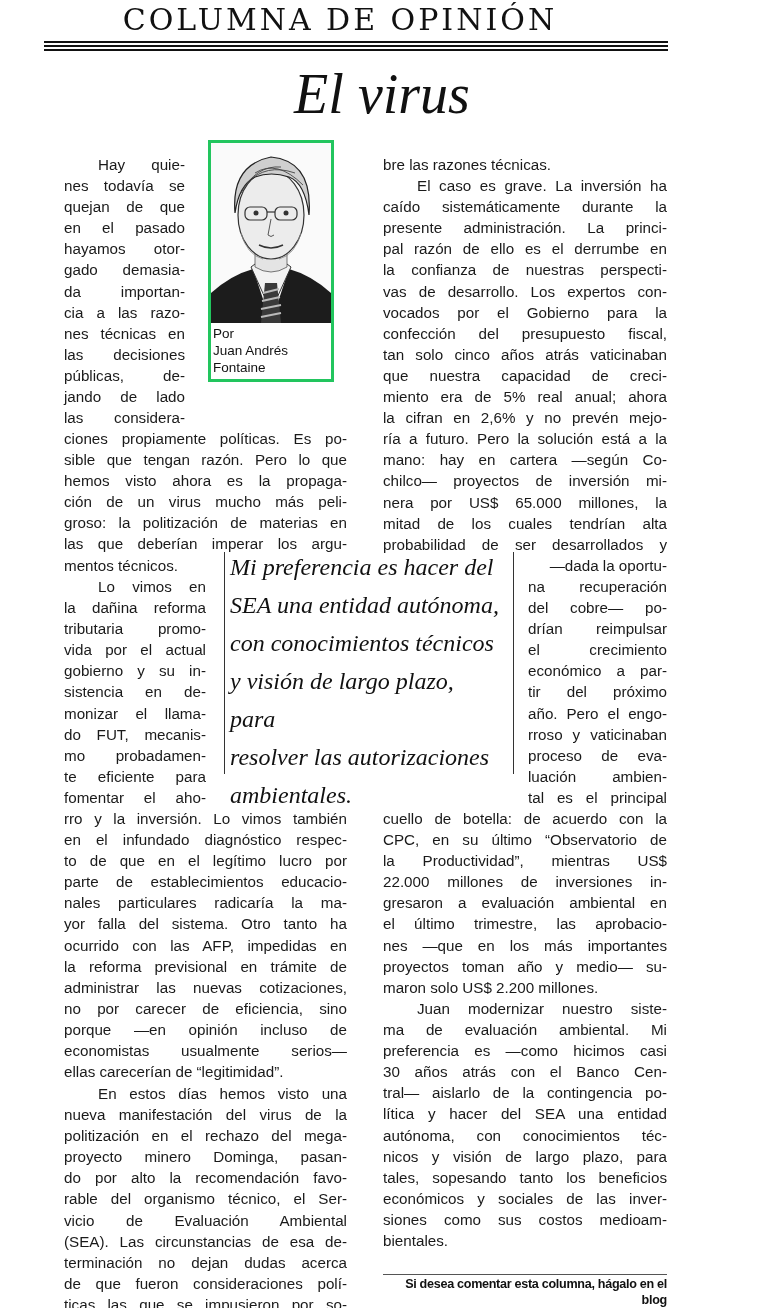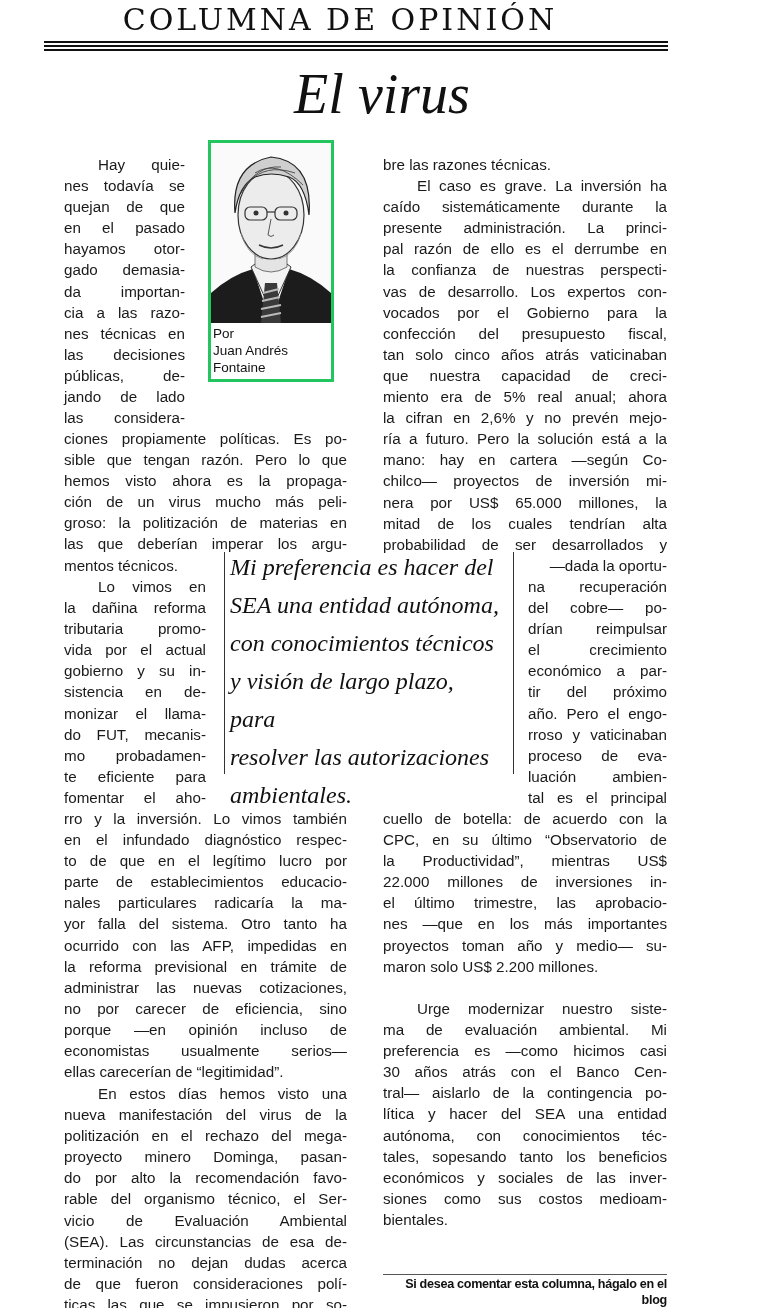--- a/index.html
+++ b/index.html
@@ -180,34 +180,36 @@
   <span class="ln">proceso de eva-</span>
   <span class="ln">luación ambien-</span>
   <span class="ln">tal es el principal</span>
 </div>
 
 <div class="col" style="left:383px;top:786px;width:284px;">
   <span class="ln">cuello de botella: de acuerdo con la</span>
   <span class="ln">CPC, en su último “Observatorio de</span>
   <span class="ln">la Productividad”, mientras US$</span>
   <span class="ln">22.000 millones de inversiones in-</span>
+  <span class="ln">gresaron a evaluación ambiental en</span>
   <span class="ln">el último trimestre, las aprobacio-</span>
   <span class="ln">nes —que en los más importantes</span>
   <span class="ln">proyectos toman año y medio— su-</span>
   <span class="ln last">maron solo US$ 2.200 millones.</span>
 </div>
 
 <div class="col" style="left:383px;top:976px;width:284px;">
-  <span class="ln ind">Urge modernizar nuestro siste-</span>
+  <span class="ln ind">Juan modernizar nuestro siste-</span>
   <span class="ln">ma de evaluación ambiental. Mi</span>
   <span class="ln">preferencia es —como hicimos casi</span>
   <span class="ln">30 años atrás con el Banco Cen-</span>
   <span class="ln">tral— aislarlo de la contingencia po-</span>
   <span class="ln">lítica y hacer del SEA una entidad</span>
   <span class="ln">autónoma, con conocimientos téc-</span>
+  <span class="ln">nicos y visión de largo plazo, para</span>
   <span class="ln">tales, sopesando tanto los beneficios</span>
   <span class="ln">económicos y sociales de las inver-</span>
   <span class="ln">siones como sus costos medioam-</span>
   <span class="ln last">bientales.</span>
 </div>
 
 <div class="qbar" style="left:224px;"></div>
 <div class="qbar" style="left:513px;"></div>
 <div class="quote">
   <div>Mi preferencia es hacer del</div>

